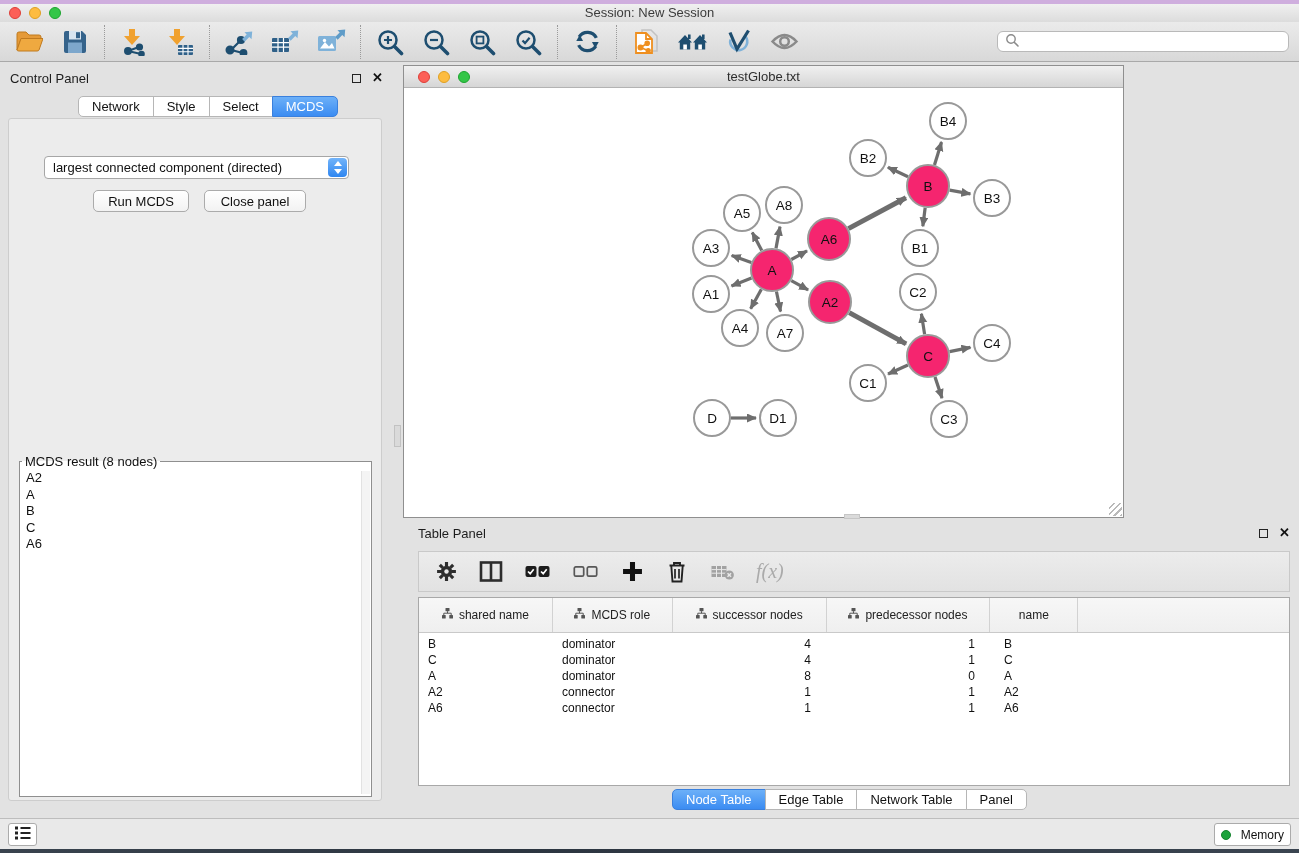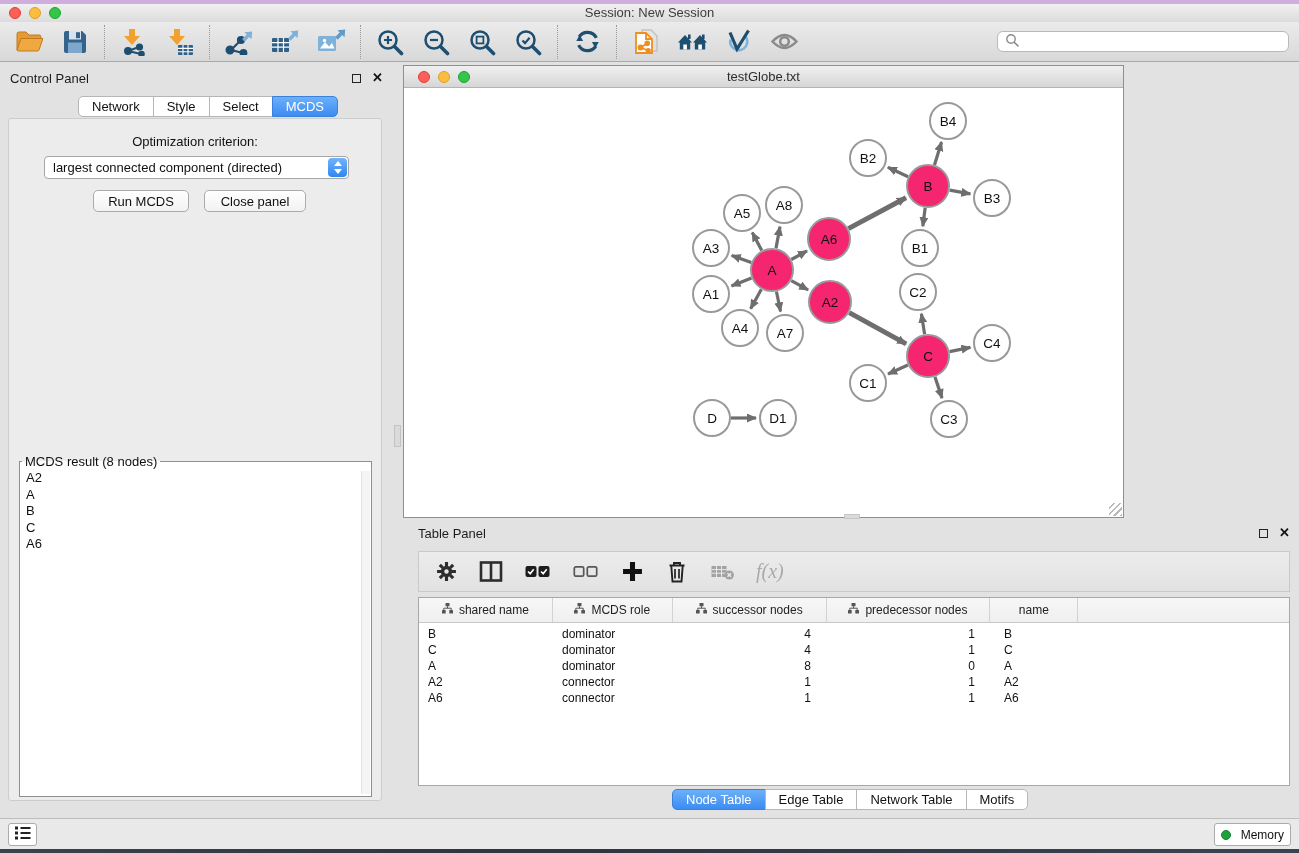--- a/index.html
+++ b/index.html
@@ -82,21 +82,21 @@
   .table-panel { position:absolute; left:403px; top:520px; width:896px; height:298px; }
   .table-panel .panel-header-title { left:15px; }
   .table-panel .panel-btns { right:9px; }
   .tp-toolbar { position:absolute; left:15px; top:31px; width:872px; height:41px;
                 background:linear-gradient(#ececec,#e2e2e2); border:1px solid #c9c9c9;
                 display:flex; align-items:center; gap:21px; padding-left:15px; }
   .tp-tb-btn { display:flex; align-items:center; justify-content:center; min-width:24px; height:26px; }
   .fx-label { font-family:"Liberation Serif", serif; font-style:italic; font-size:20px; color:#aaaaaa; }
   .tp-table { position:absolute; left:15px; top:77px; width:872px; height:189px; background:#fff;
               border:1px solid #a8a8a8; overflow:hidden; }
-  .tp-thead { display:flex; height:25px; background:linear-gradient(#f7f7f7,#efefef);
+  .tp-thead { display:flex; height:35px; background:linear-gradient(#f7f7f7,#efefef);
               border-bottom:1px solid #c9c9c9; }
   .th-cell { display:flex; align-items:center; justify-content:center; gap:6px; font-size:12px; color:#222;
              border-right:1px solid #d2d2d2; height:100%; }
   .th-cell:last-child { border-right:none; }
   .tp-tbody { padding-top:3px; }
   .tr { display:flex; height:16px; align-items:center; }
   .td { font-size:12px; color:#111; white-space:nowrap; overflow:hidden; }
   .td.l { padding-left:9px; text-align:left; }
   .td.r { padding-right:16px; text-align:right; }
   .td.n { padding-left:13px; text-align:left; }
@@ -302,21 +302,20 @@
     <span class="float-btn"></span>
     <span class="close-btn">✕</span>
   </div>
   <div class="cp-tabs" id="cp-tabs">
       <span class="seg-tab">Network</span>
       <span class="seg-tab">Style</span>
       <span class="seg-tab">Select</span>
       <span class="seg-tab active">MCDS</span>
     </div>
   <div class="cp-content">
-    <div class="opt-label">Optimization criterion:</div>
     <div class="dropdown">
       <span class="dd-value">largest connected component (directed)</span>
       <span class="dd-stepper"></span>
     </div>
     <div class="cp-btn btn-run">Run MCDS</div>
     <div class="cp-btn btn-close">Close panel</div>
     <fieldset class="mcds-fieldset">
       <legend>MCDS result (8 nodes)</legend>
       <div class="mcds-list" id="mcds-list">
           <div class="mcds-item">A2</div>
@@ -602,21 +601,21 @@
           <div class="td r" style="width: 154px;">1</div>
           <div class="td r" style="width: 164px;">1</div>
           <div class="td n" style="width: 88px;">A6</div>
         </div>
       </div>
   </div>
   <div class="tp-tabs" id="tp-tabs">
       <span class="seg-tab active">Node Table</span>
       <span class="seg-tab">Edge Table</span>
       <span class="seg-tab">Network Table</span>
-      <span class="seg-tab">Motifs</span>
+      <span class="seg-tab">Panel</span>
     </div>
 </div>
 
 <div class="statusbar">
   <div class="sb-left-btn">
     <span><svg width="18" height="16" viewBox="0 0 18 16">
           <g fill="#222">
             <rect x="1" y="1.5" width="3" height="3"></rect>
             <rect x="1" y="6.5" width="3" height="3"></rect>
             <rect x="1" y="11.5" width="3" height="3"></rect>

